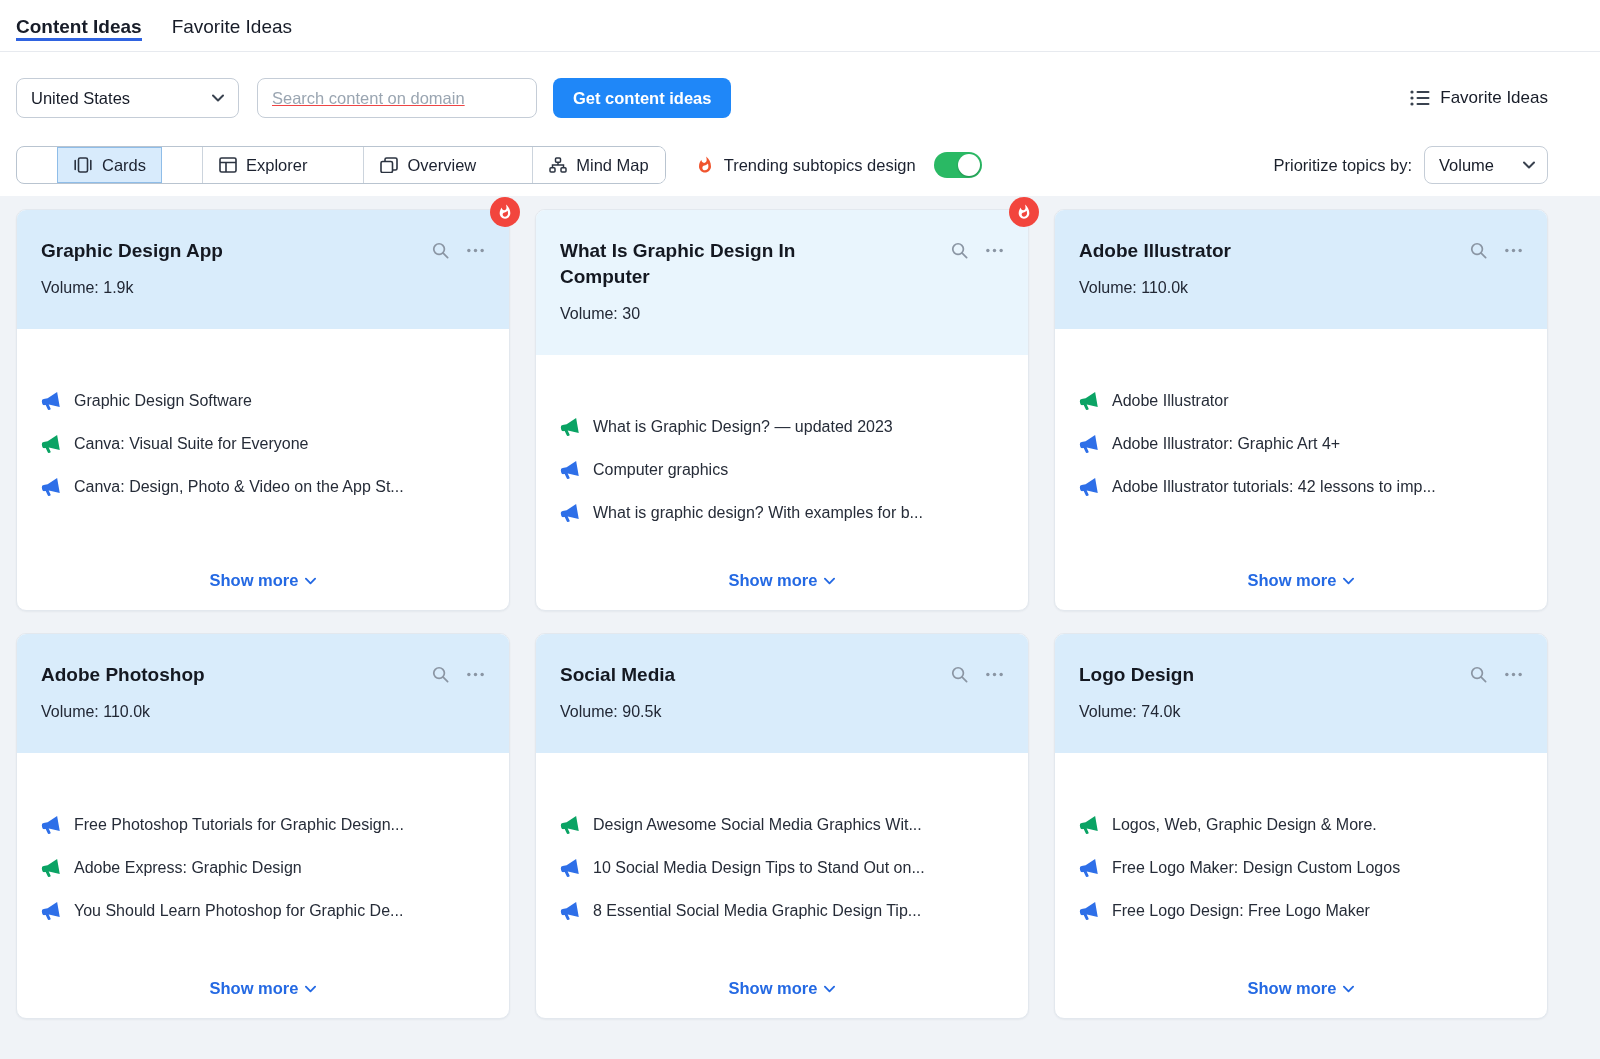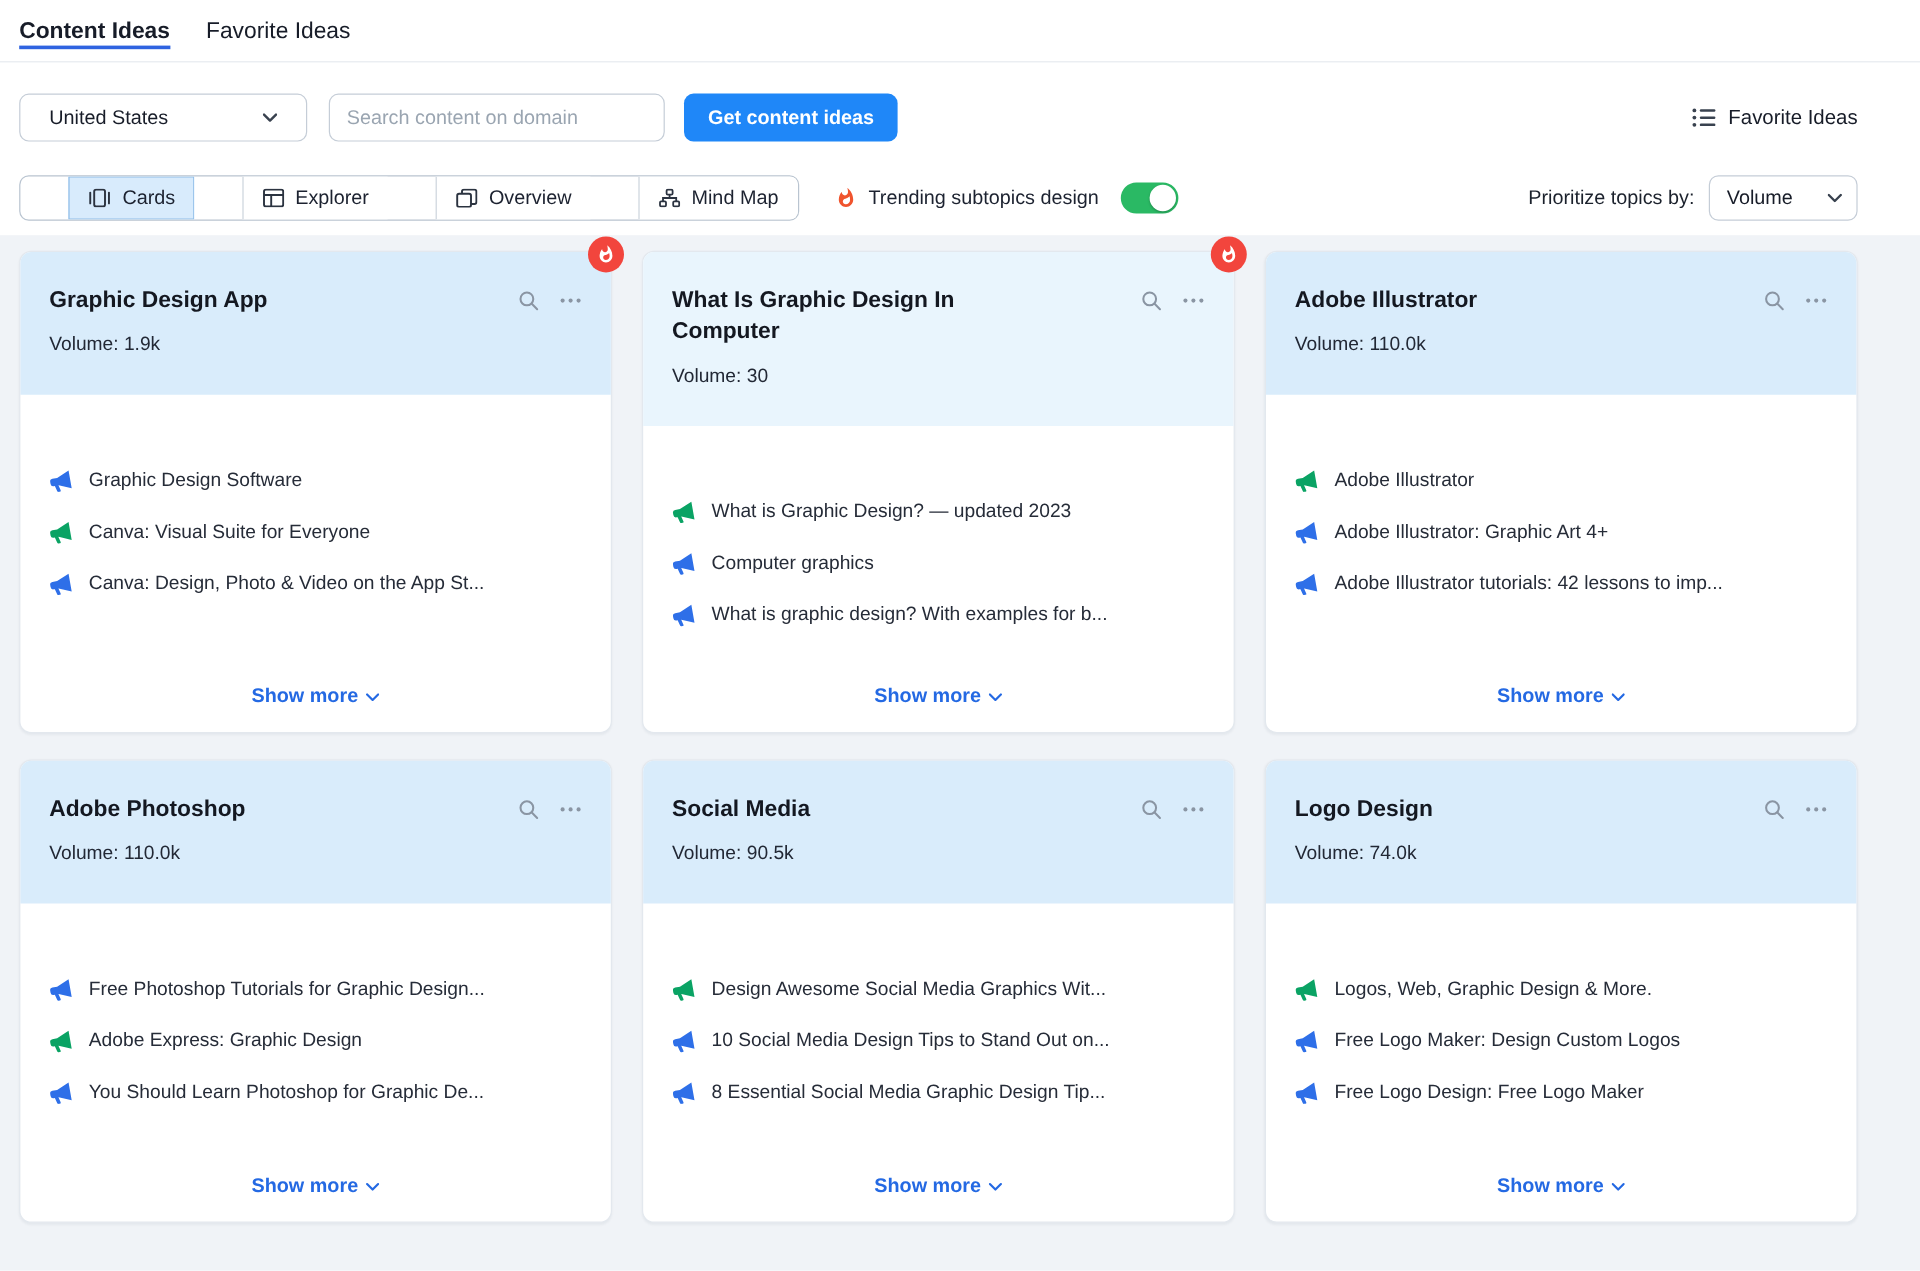--- a/index.html
+++ b/index.html
@@ -38,25 +38,25 @@
   .keyword-wrap input {
     border:none; outline:none; background:transparent; width:100%;
     height:100%; padding:0 36px 0 14px; font:inherit; color:inherit;
     border-radius:8px;
   }
   .clear-btn {
     position:absolute; right:10px; top:50%; transform:translateY(-50%);
     border:none; background:none; color:#99a3af; cursor:pointer;
     display:flex; align-items:center; padding:4px;
   }
-  .country-select { width:240px; justify-content:space-between; padding:0 24px; cursor:pointer; margin-right:18px; color:#171c28; }
+  .country-select { width:223px; justify-content:space-between; padding:0 14px; cursor:pointer; margin-right:18px; color:#171c28; }
   .domain-wrap { width:280px; margin-right:16px; }
   .domain-wrap input {
     border:none; outline:none; background:transparent; width:100%;
-    height:100%; padding:0 14px; font:inherit; color:#ef4444; border-radius:8px;
+    height:100%; padding:0 14px; font:inherit; color:#ef4444; border-radius:8px;text-decoration:underline;
   }
   .domain-wrap input::placeholder { color:#9aa5b1; }
   .primary-btn {
     height:40px; padding:0 20px; border:none; border-radius:8px;
     background:#1f87f8; color:#fff; font-size:16.5px; font-weight:700;
     font-family:inherit; cursor:pointer;
   }
   .favorites-link {
     margin-left:auto; display:flex; align-items:center; gap:10px;
     font-size:17px; color:#171c28; cursor:pointer;

